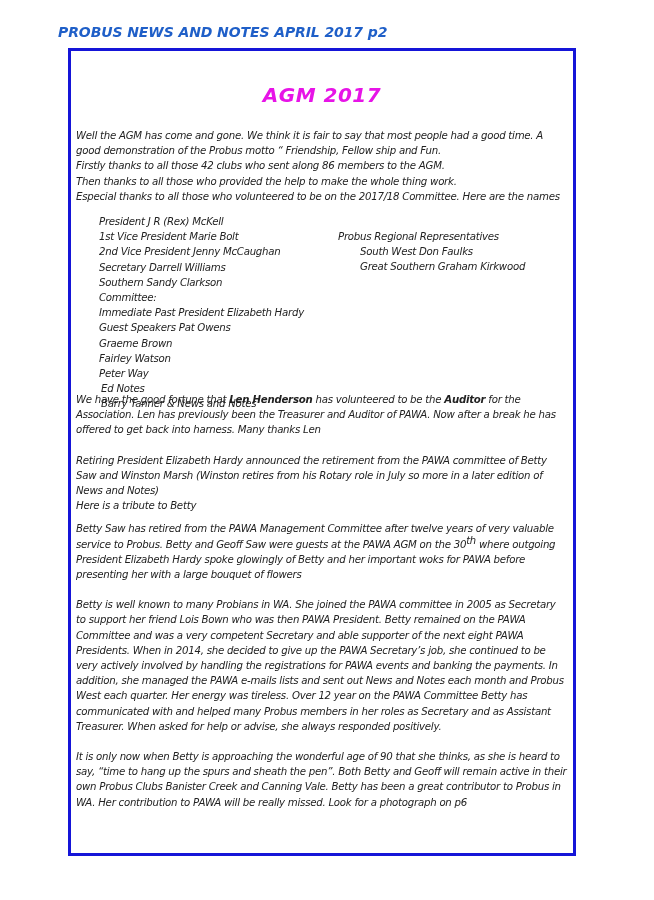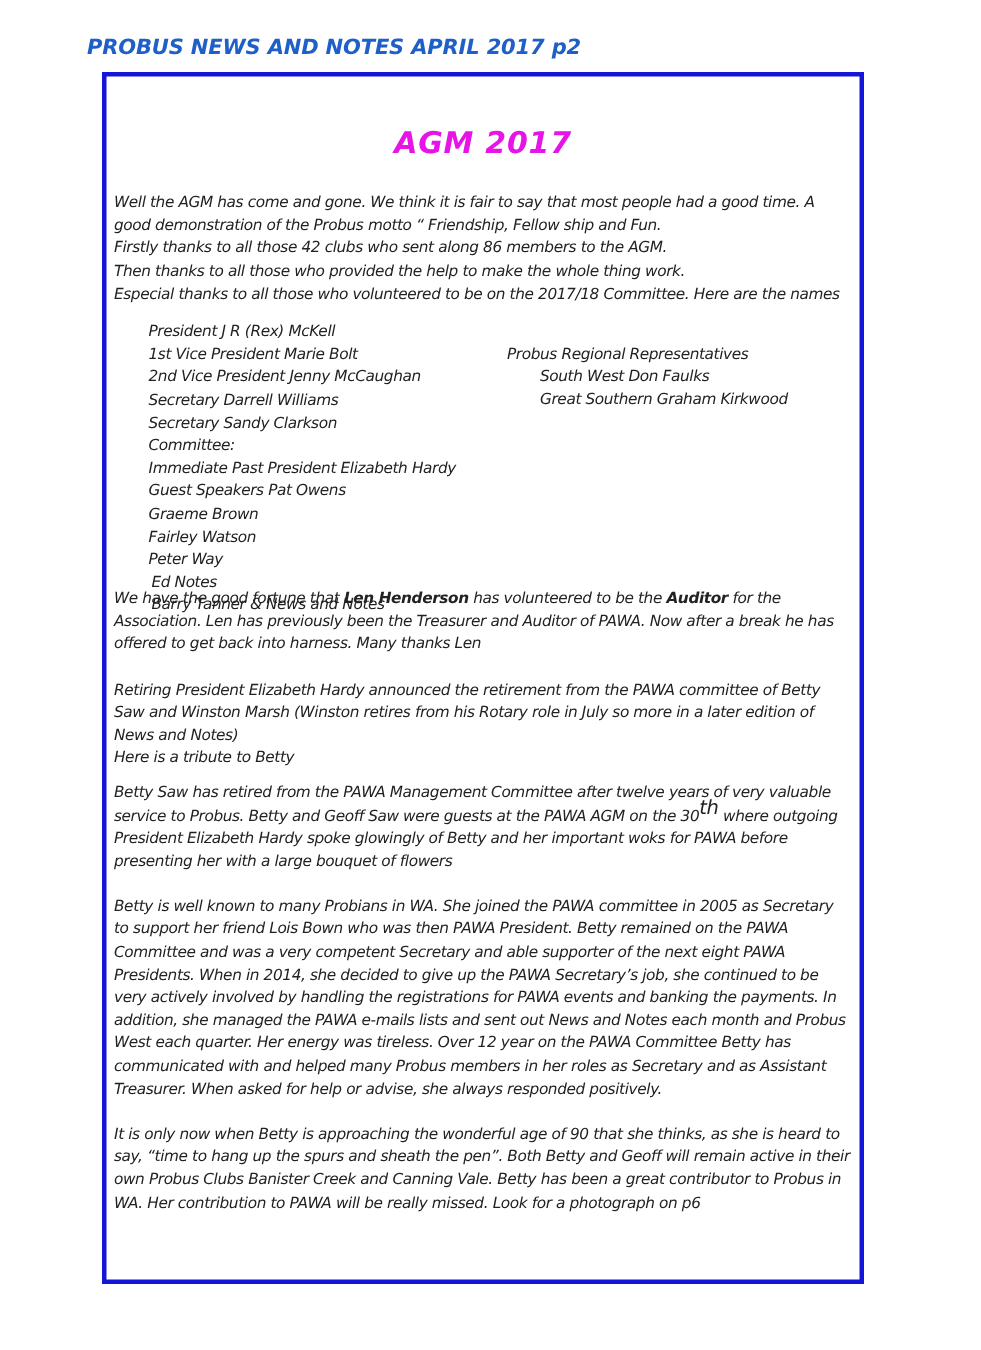--- a/index.html
+++ b/index.html
@@ -29,21 +29,21 @@
     }
     .body p { margin: 0; }
     .gap { height: 15px; }
     .gap-sm { height: 8px; }
     .cols { position: relative; height: 170px; margin-top: 10px; }
     .col-left { position: absolute; left: 23px; top: 0; }
     .col-right { position: absolute; left: 262px; top: 15px; }
     .indent { padding-left: 22px; font-style: italic; }
     .indent-sm { padding-left: 2px; }
     b { font-weight: bold; }
-    sup { font-size: 13px; line-height: 0; }
+    sup { font-size: 10px; line-height: 0; }
   </style>
 </head>
 <body>
 
 <div class="header">PROBUS NEWS AND NOTES  APRIL 2017 p2</div>
 
 <div class="frame">
   <div class="title">AGM 2017</div>
 
   <div class="body">
@@ -51,21 +51,21 @@
     <p>Firstly thanks to all those 42 clubs who sent along 86 members to the AGM.</p>
     <p>Then thanks to all those who provided the help to make the  whole thing work.</p>
     <p>Especial thanks to all those who volunteered  to be on the 2017/18 Committee.  Here are the names</p>
 
     <div class="cols">
       <div class="col-left">
         <p>President    J R (Rex) McKell</p>
         <p>1st Vice President  Marie Bolt</p>
         <p>2nd Vice President  Jenny McCaughan</p>
         <p>Secretary  Darrell Williams</p>
-        <p>Secretary   Sandy  Clarkson</p>
+        <p>Southern   Sandy  Clarkson</p>
         <p>Committee:</p>
         <p>Immediate Past President   Elizabeth Hardy</p>
         <p>Guest Speakers   Pat  Owens</p>
         <p>Graeme Brown</p>
         <p>Fairley Watson</p>
         <p>Peter Way</p>
         <p class="indent-sm">Ed Notes</p>
         <p class="indent-sm">Barry Tanner  &amp; News and Notes</p>
       </div>
       <div class="col-right">

